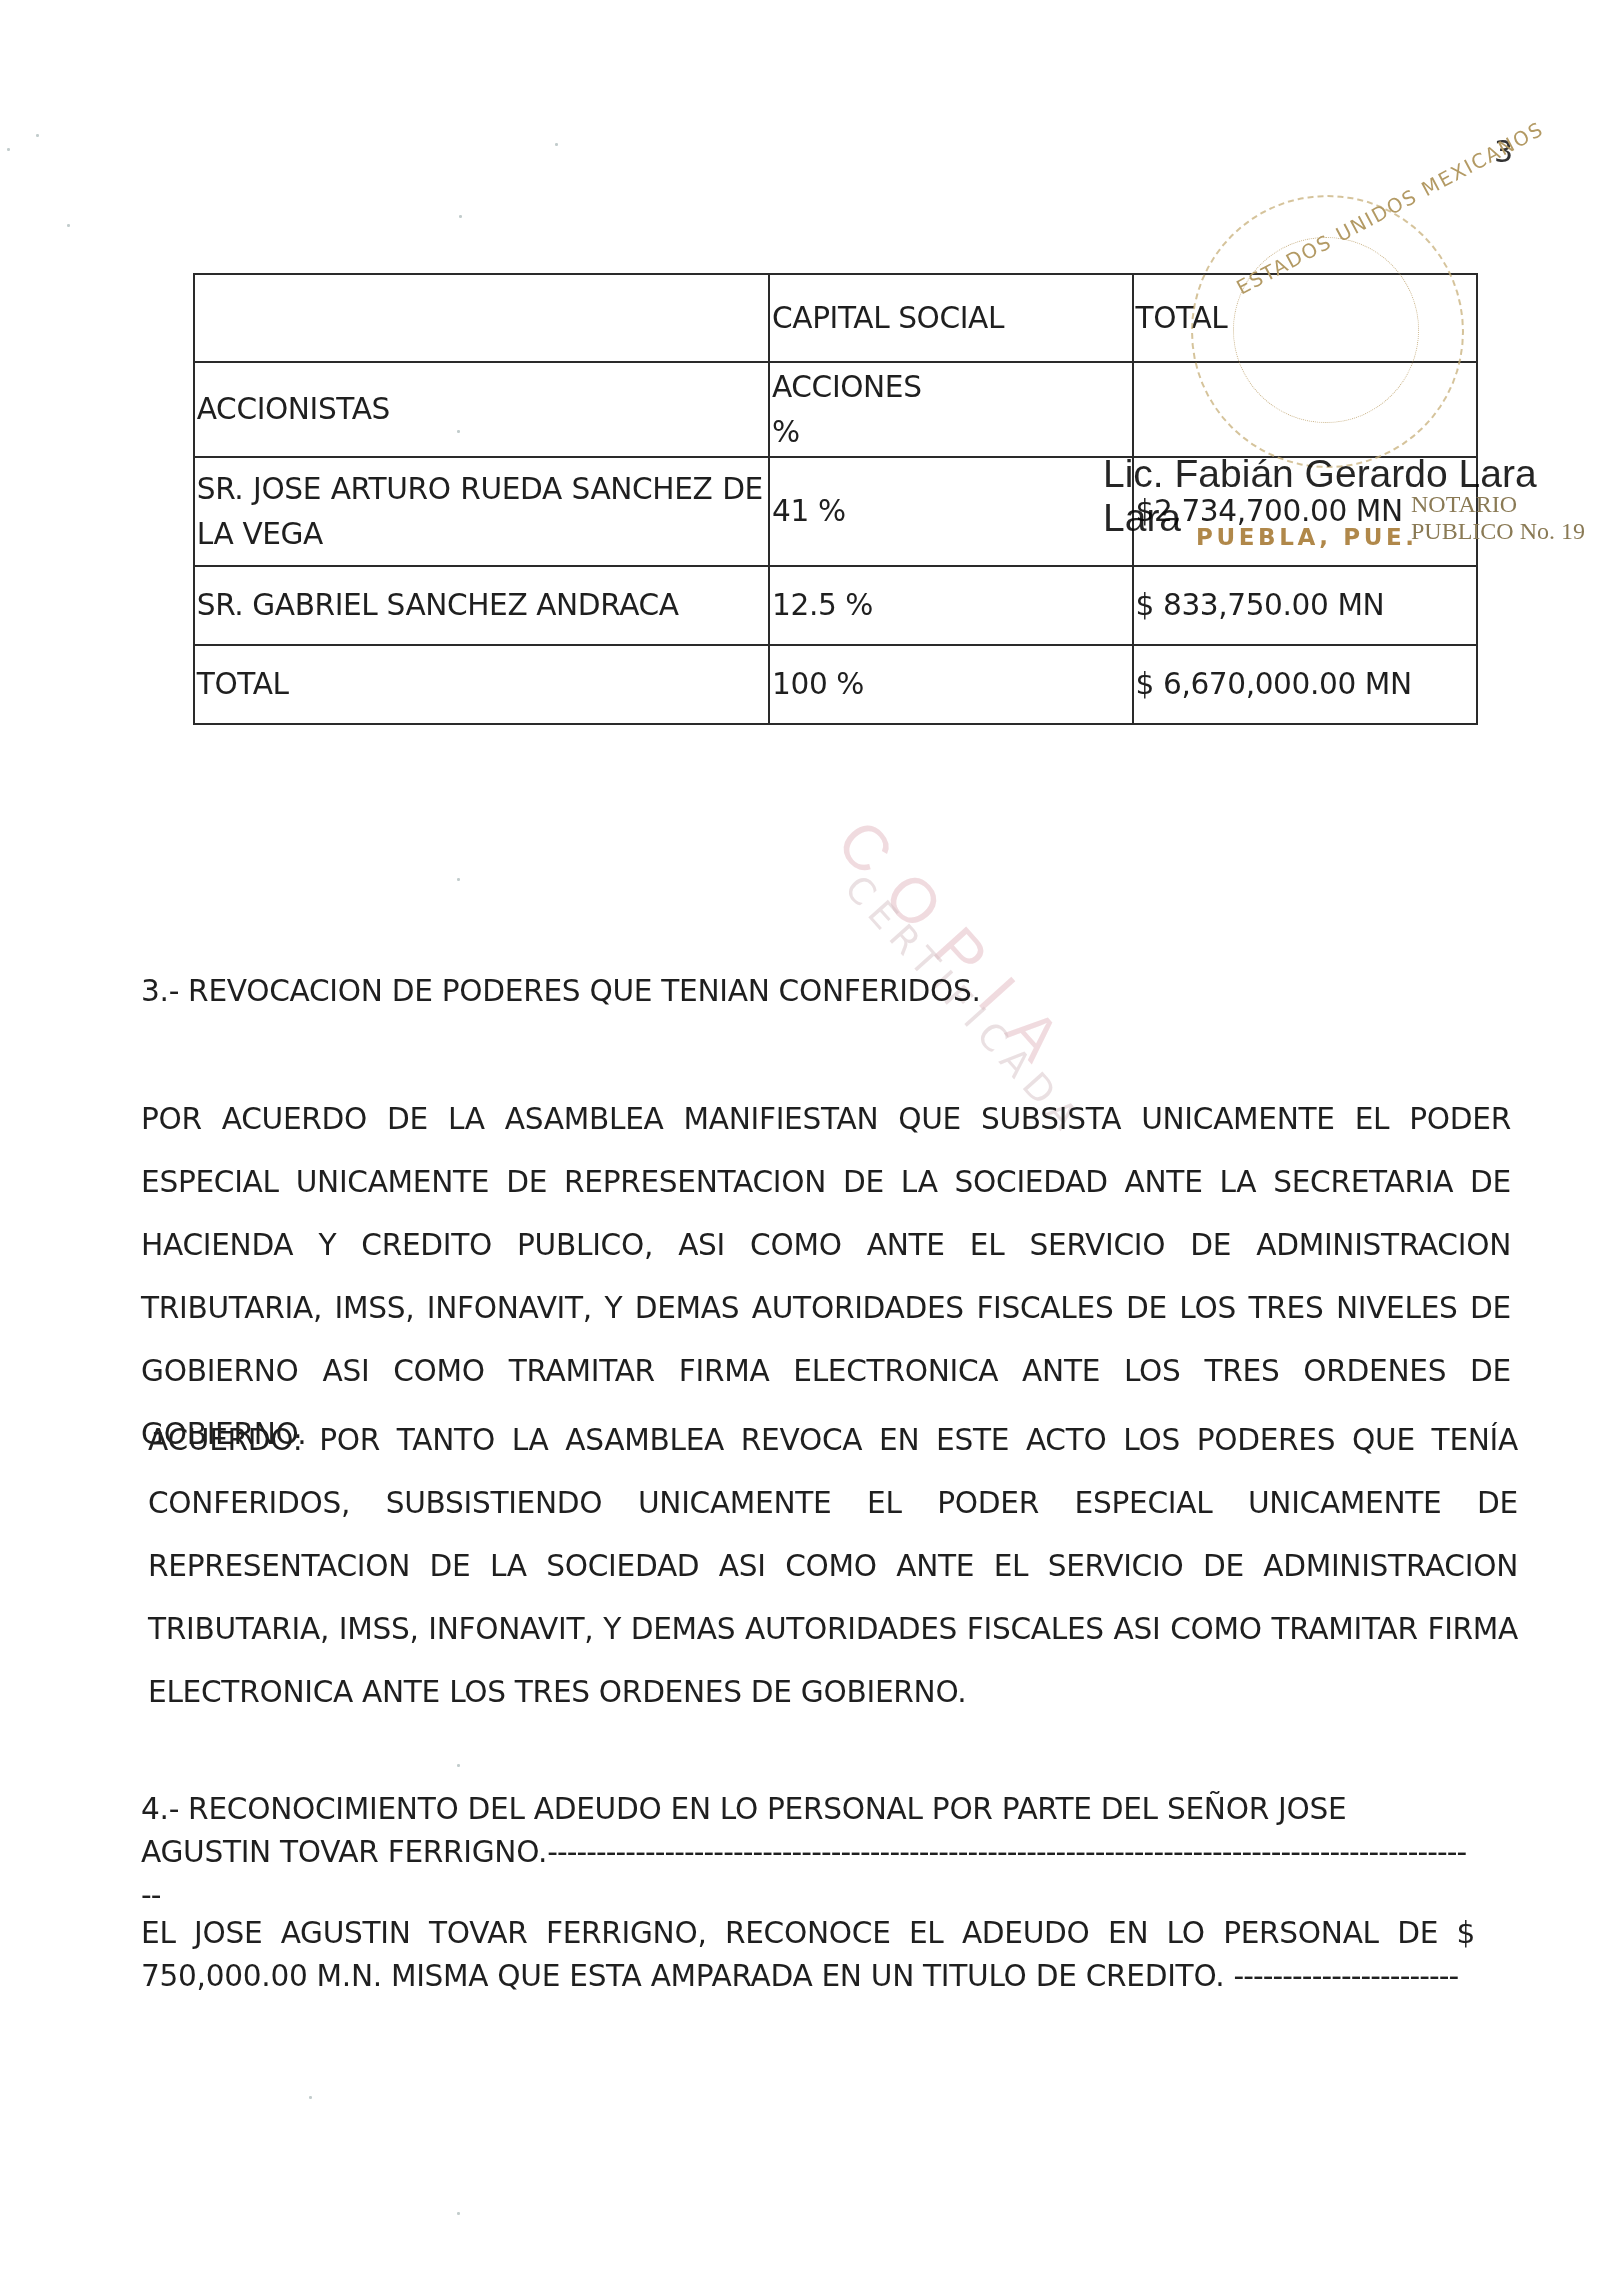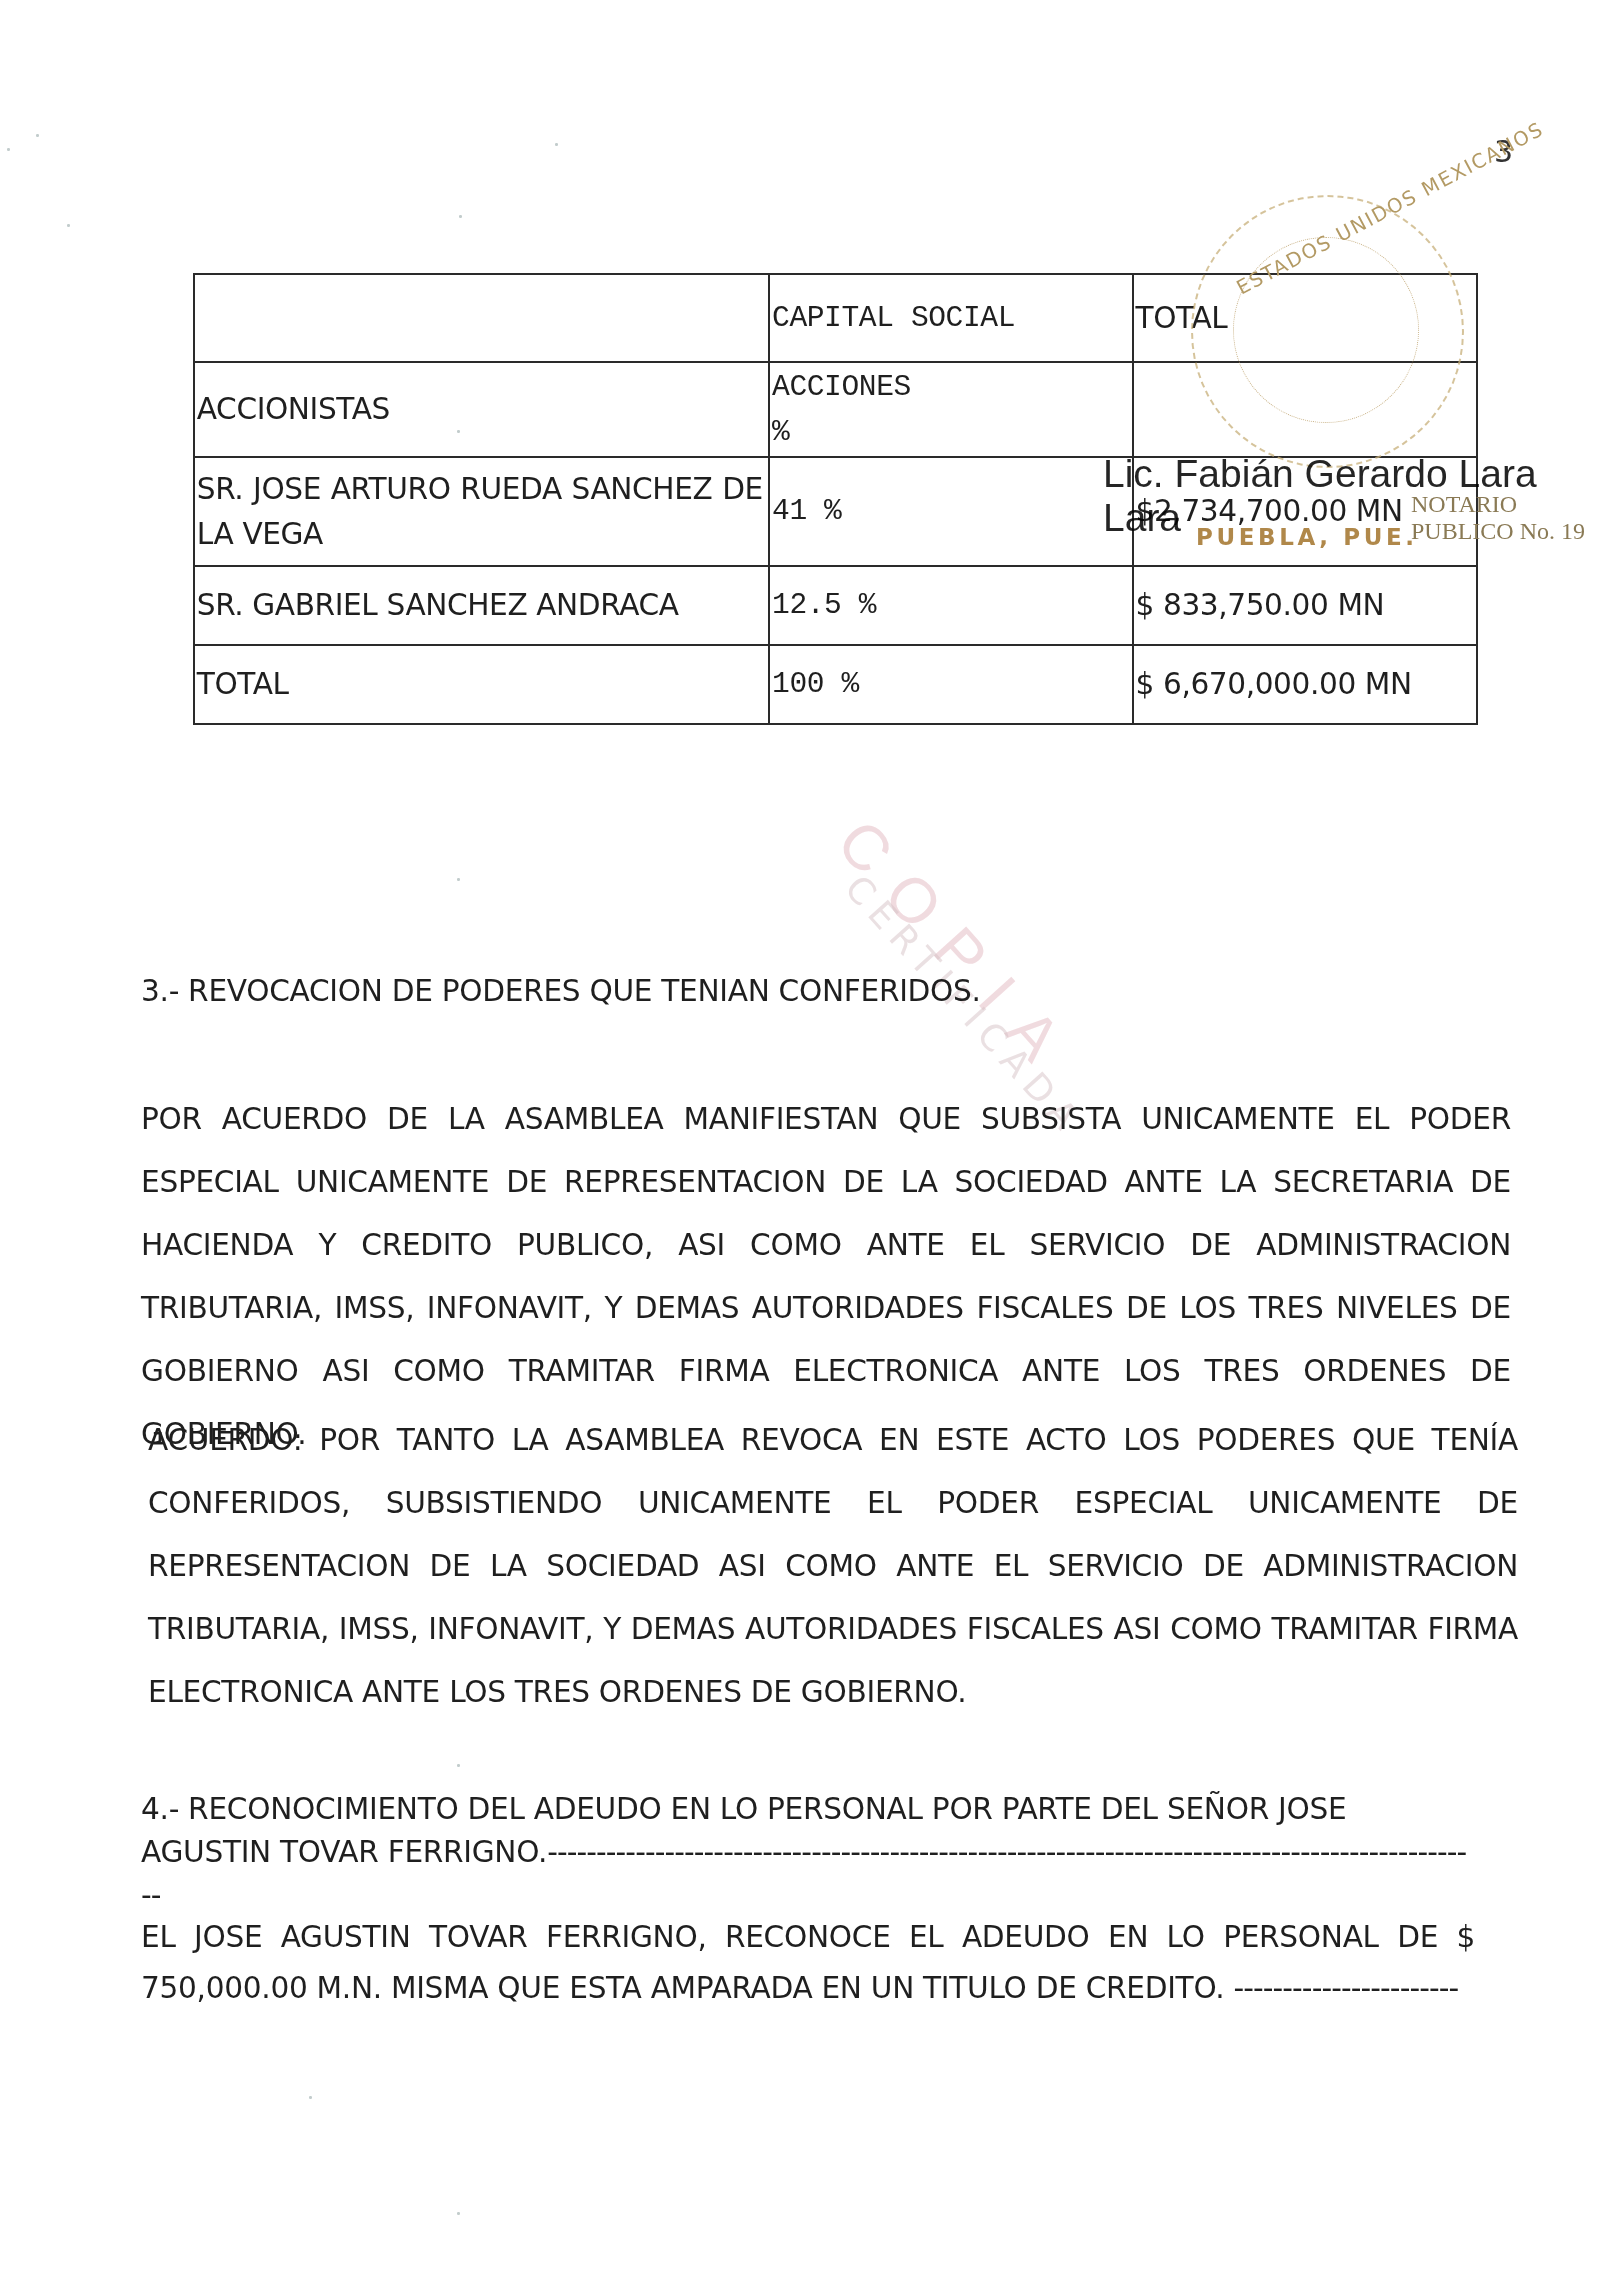--- a/index.html
+++ b/index.html
@@ -5,21 +5,21 @@
   html, body { margin:0; padding:0; background:#fff; }
   body { width:1624px; height:2293px; position:relative; overflow:hidden;
          font-family:"DejaVu Sans", "Liberation Sans", sans-serif; color:#1f1f1f; }
   .page-number { position:absolute; left:1494px; top:134px; font-size:30px; color:#333; }
   .specks span { position:absolute; width:2.7px; height:2.7px; background:#9aa; border-radius:50%; opacity:.6; }
 
   table.cap { position:absolute; left:193px; top:273px; width:1285px; border-collapse:collapse;
               font-size:29.6px; letter-spacing:-0.4px; }
   table.cap td { border:2.7px solid #2a2a2a; padding:0 5.4px 0 1.8px; vertical-align:middle; line-height:45px; }
   table.cap td.c1 { width:596px; }
-  table.cap td.c2 { width:372px;font-family:Liberation Mono, monospace; }
+  table.cap td.c2 { width:372px; }
   table.cap td.c3 { width:345px; }
   tr.r-h1 td { height:86px; }
   tr.r-h2 td { height:93px; }
   tr.r-1 td { height:107px; }
   tr.r td { height:77px; }
 
   .seal { position:absolute; left:1191px; top:195px; width:269px; height:269px; border-radius:50%;
           border:2.7px dashed #c8b07a; opacity:.75; }
   .seal::after { content:""; position:absolute; left:40px; top:40px; width:184px; height:184px;
           border-radius:50%; border:1.8px dotted #b89a60; }
@@ -30,21 +30,21 @@
   .copia-stamp { position:absolute; left:797px; top:913px; font-size:63px; color:#e3b8c0; opacity:.5; transform:rotate(48deg);
                  letter-spacing:25px; font-family:"Liberation Sans", sans-serif; }
   .copia-sub { position:absolute; left:797px; top:985px; font-size:36px; color:#d6c2c6; opacity:.5; transform:rotate(48deg); letter-spacing:9px; }
 
   .text { position:absolute; left:141px; width:1370px; font-size:29.6px; letter-spacing:-0.3px; }
   .para { text-align:justify; line-height:63px; }
   .h3 { top:974px; }
   .p3a { top:1088px; }
   .p3b { top:1409px;margin-left:7px; }
   .h4 { top:1788px; line-height:43px; width:1334px; }
-  .p4 { top:1912px; line-height:51px; width:1334px; }
+  .p4 { top:1912px; line-height:43px; width:1334px; }
   .dash { display:inline; letter-spacing:-0.9px; }
 </style>
 </head>
 <body>
 
 <div class="page-number">3</div>
 
 <div class="specks">
   <span style="left:36px;top:134px"></span>
     <span style="left:7.2px;top:148px"></span>

